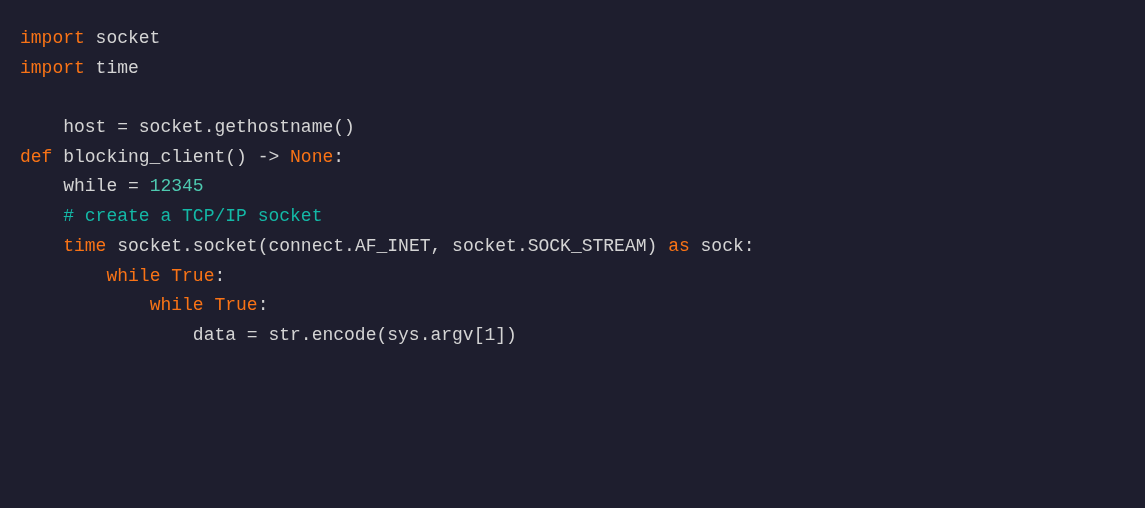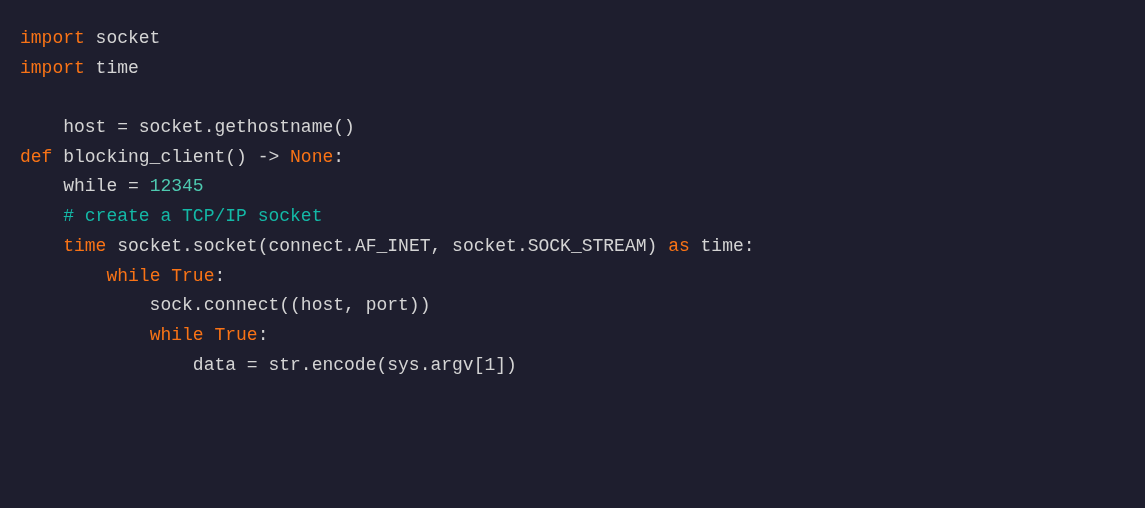--- a/index.html
+++ b/index.html
@@ -56,18 +56,17 @@
 <body>
 
 <div class="code-container">
   <span class="code-line"><span class="kw">import</span><span class="plain"> socket</span></span>
   <span class="code-line"><span class="kw">import</span><span class="plain"> time</span></span>
   <span class="code-line"> </span>
   <span class="code-line"><span class="plain">    host = socket.gethostname()</span></span>
   <span class="code-line"><span class="kw">def</span><span class="plain"> blocking_client() -&gt; </span><span class="kw">None</span><span class="plain">:</span></span>
   <span class="code-line"><span class="plain">    while = </span><span class="num">12345</span></span>
   <span class="code-line"><span class="comment">    # create a TCP/IP socket</span></span>
-  <span class="code-line"><span class="plain">    </span><span class="kw">time</span><span class="plain"> socket.socket(connect.AF_INET, socket.SOCK_STREAM) </span><span class="kw">as</span><span class="plain"> time:</span></span>
+  <span class="code-line"><span class="plain">    </span><span class="kw">time</span><span class="plain"> socket.socket(connect.AF_INET, socket.SOCK_STREAM) </span><span class="kw">as</span><span class="plain"> sock:</span></span>
   <span class="code-line"><span class="plain">        </span><span class="kw">while</span><span class="plain"> </span><span class="kw">True</span><span class="plain">:</span></span>
-  <span class="code-line"><span class="plain">            sock.connect((host, port))</span></span>
   <span class="code-line"><span class="plain">            </span><span class="kw">while</span><span class="plain"> </span><span class="kw">True</span><span class="plain">:</span></span>
   <span class="code-line"><span class="plain">                data = str.encode(sys.argv[1])</span></span>
 </div>
 
 </body></html>

